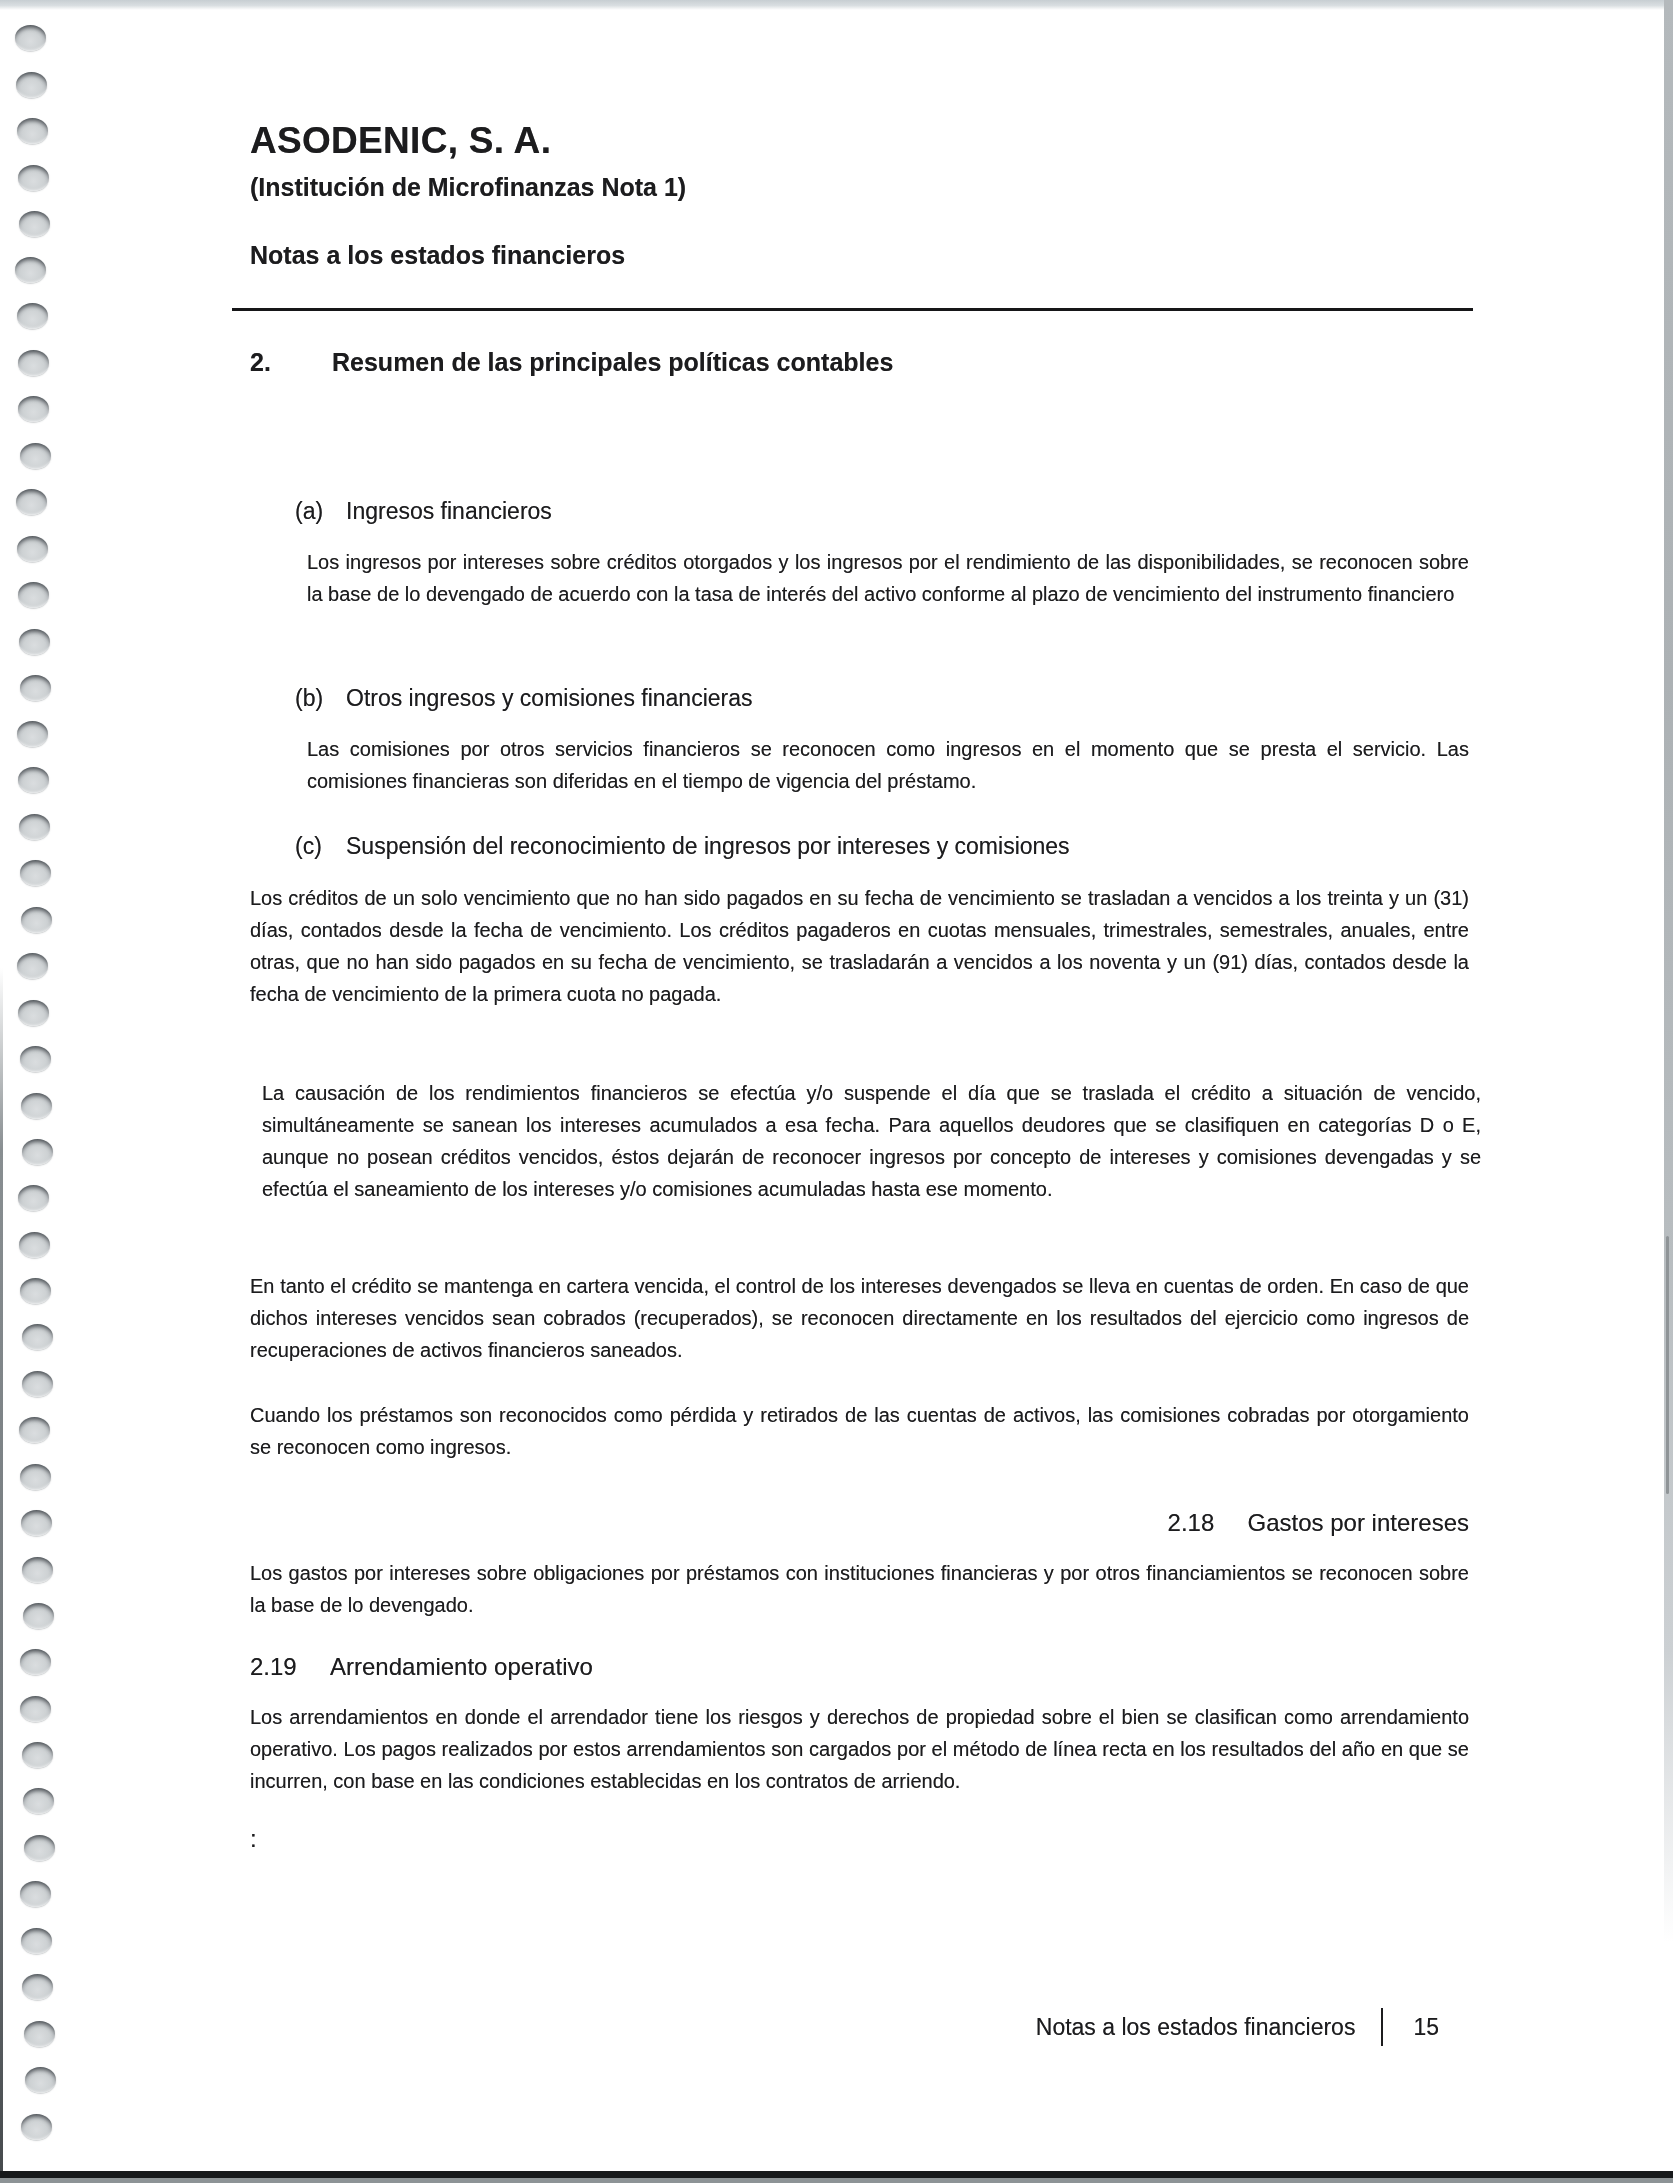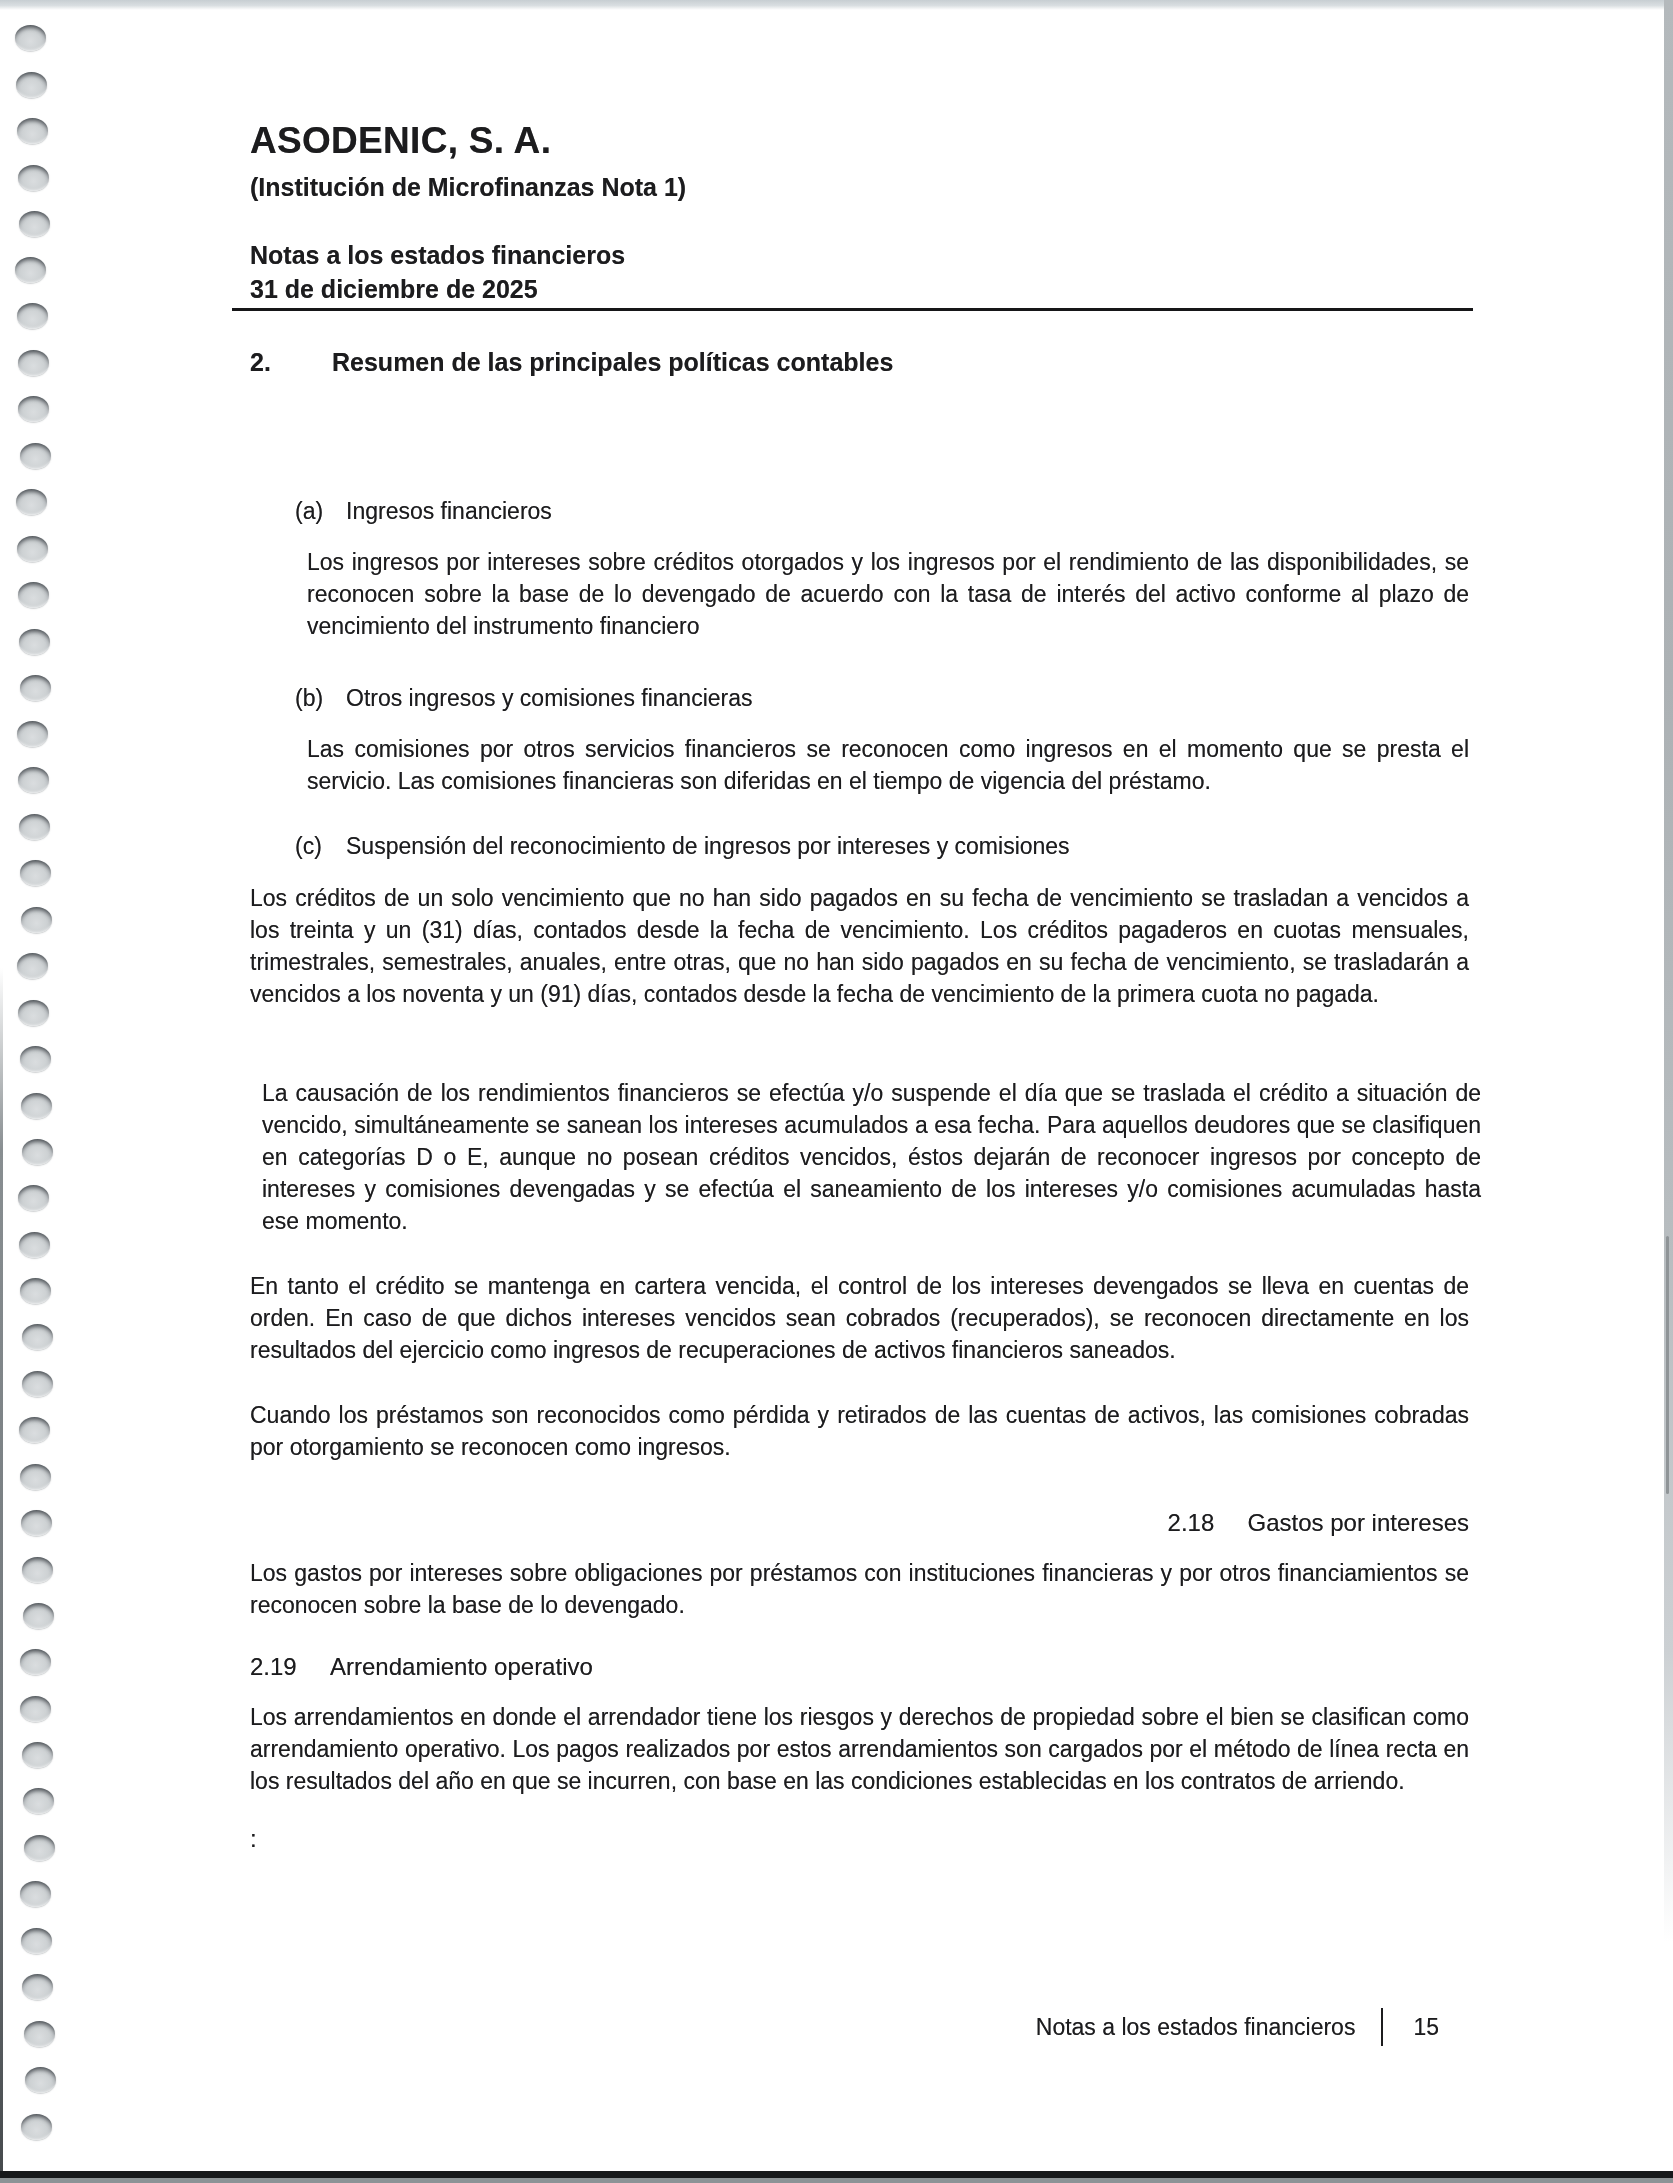--- a/index.html
+++ b/index.html
@@ -43,21 +43,21 @@
   .sub{display:flex;font-size:24px;font-weight:400;}
   .sub .num{flex:0 0 80px;}
   .s2{top:348px;}
   .s217{top:403px;}
   .intro{top:435px;font-size:22.4px;line-height:32px;}
   .item{display:flex;font-size:23px;margin-left:45px;}
   .item .lbl{flex:0 0 51px;}
   .item-a{top:498px;}
   .item-b{top:685px;}
   .item-c{top:833px;}
-  .para{font-size:23px;line-height:32px;text-align:justify;}
+  .para{font-size:20px;line-height:32px;text-align:justify;}
   .para-a{top:546px;}
   .para-b{top:733px;}
   .p1{top:882px;}
   .p2{top:1077px;margin-left:12px;}
   .p3{top:1270px;}
   .p4{top:1399px;}
   .s218{top:1509px;justify-content:flex-end;}
   .t218{top:1557px;}
   .s219{top:1653px;}
   .t219{top:1701px;}
@@ -122,21 +122,20 @@
       <div class="hole" style="top: 1928px; left: 21px;"></div>
       <div class="hole" style="top: 1974px; left: 22.4px;"></div>
       <div class="hole" style="top: 2021px; left: 24px;"></div>
       <div class="hole" style="top: 2067px; left: 25px;"></div>
       <div class="hole" style="top: 2114px; left: 21px;"></div>
     </div>
 
   <div class="blk scan h-company">ASODENIC, S. A.</div>
   <div class="blk scan h-sub">(Institución de Microfinanzas Nota 1)</div>
   <div class="blk scan h-title">Notas a los estados financieros</div>
-  <div class="blk scan h-date">31 de diciembre de 2025</div>
   <div class="rule"></div>
 
   <div class="blk scan sec s2">
     <span class="num">2.</span>
     <span>Resumen de las principales políticas contables</span>
   </div>
 
 
   <div class="blk scan item item-a">
     <span class="lbl">(a)</span>

